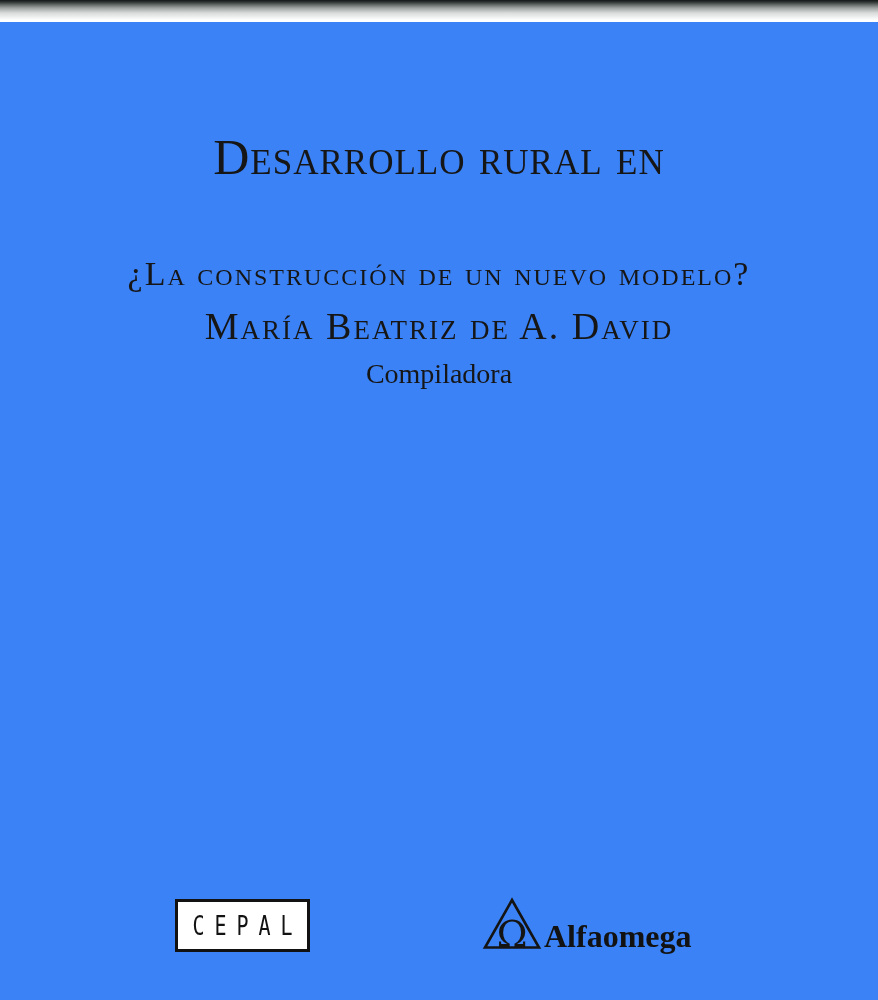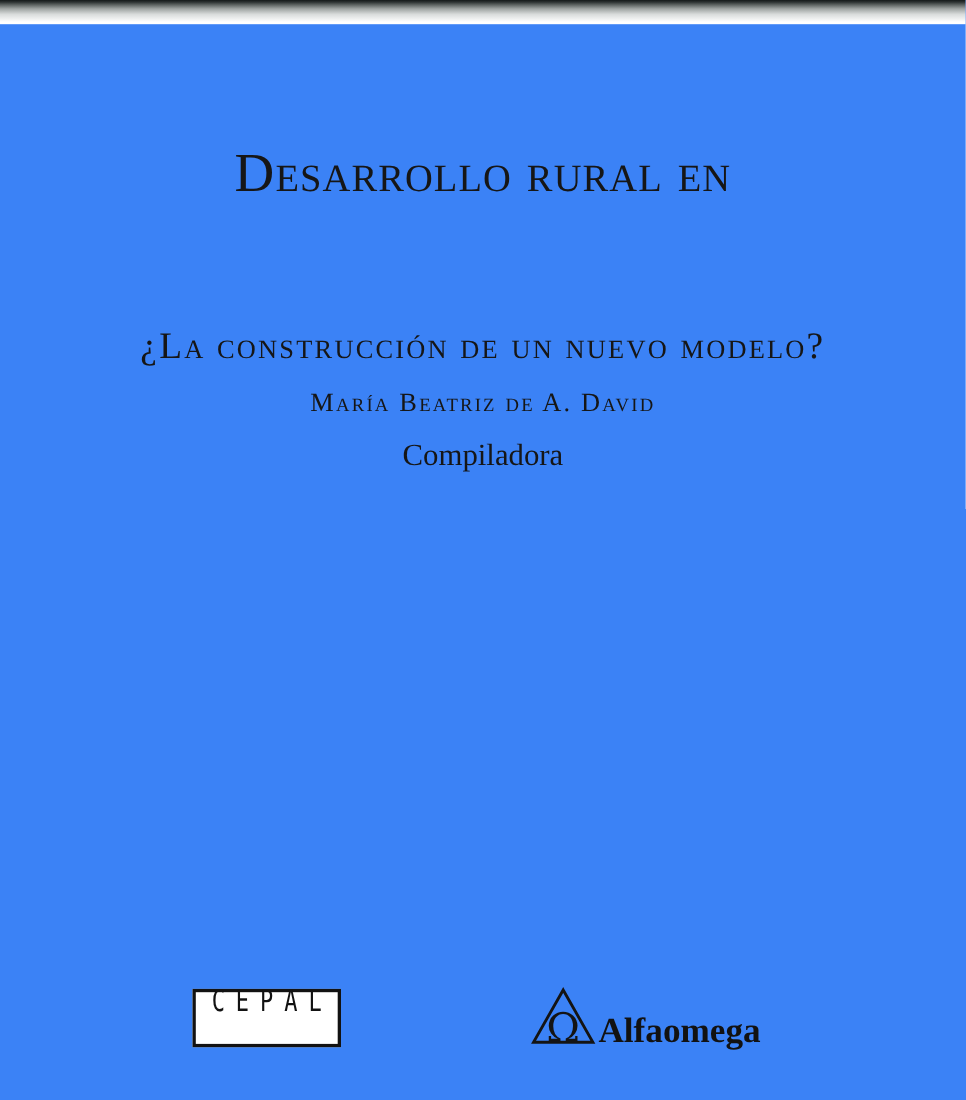--- a/index.html
+++ b/index.html
@@ -11,50 +11,50 @@
     font-family:"Liberation Serif","DejaVu Serif",serif;
     color:#161616;
   }
   
   .scan-bar {
     position:absolute; top:0; left:0; right:0; height:22px;
     background:linear-gradient(180deg,
       #141918 0px, #2e3433 2px, #565c5a 4px,
       #9fa4a2 8px, #d9dcdb 13px, #ffffff 20px);
   }
-  .centered { position:absolute; left:0; right:0; text-align:center;margin-top:41px; }
+  .centered { position:absolute; left:0; right:0; text-align:center; }
   .title {
     top:126px;
     font-size:50px; line-height:63px;
     font-variant:small-caps;
     letter-spacing:1px;
     font-weight:normal;
   }
   .subtitle {
     top:254px;
     font-size:34px; line-height:40px;
     font-variant:small-caps;
     letter-spacing:2px;
   }
   .author {
     top:303px;
-    font-size:24px; line-height:46px;
+    font-size:38px; line-height:46px;
     font-variant:small-caps;
     letter-spacing:2px;
   }
   .role {
     top:354px;
     font-size:28px; line-height:40px;
   }
   
   .cepal-box {
     position:absolute; left:175px; top:899px;
     width:129px; height:47px;
     border:3px solid #121212;
-    display:flex; justify-content:center;
+    display:flex; align-items:center; justify-content:center;
     background:#ffffff;
   }
   .cepal-text {
     font-family:"DejaVu Sans Mono","Liberation Mono",monospace;
     font-size:20px; font-weight:normal;
     letter-spacing:10px; margin-right:-10px;
     transform:scaleY(1.35);
     color:#121212;
   }
   

